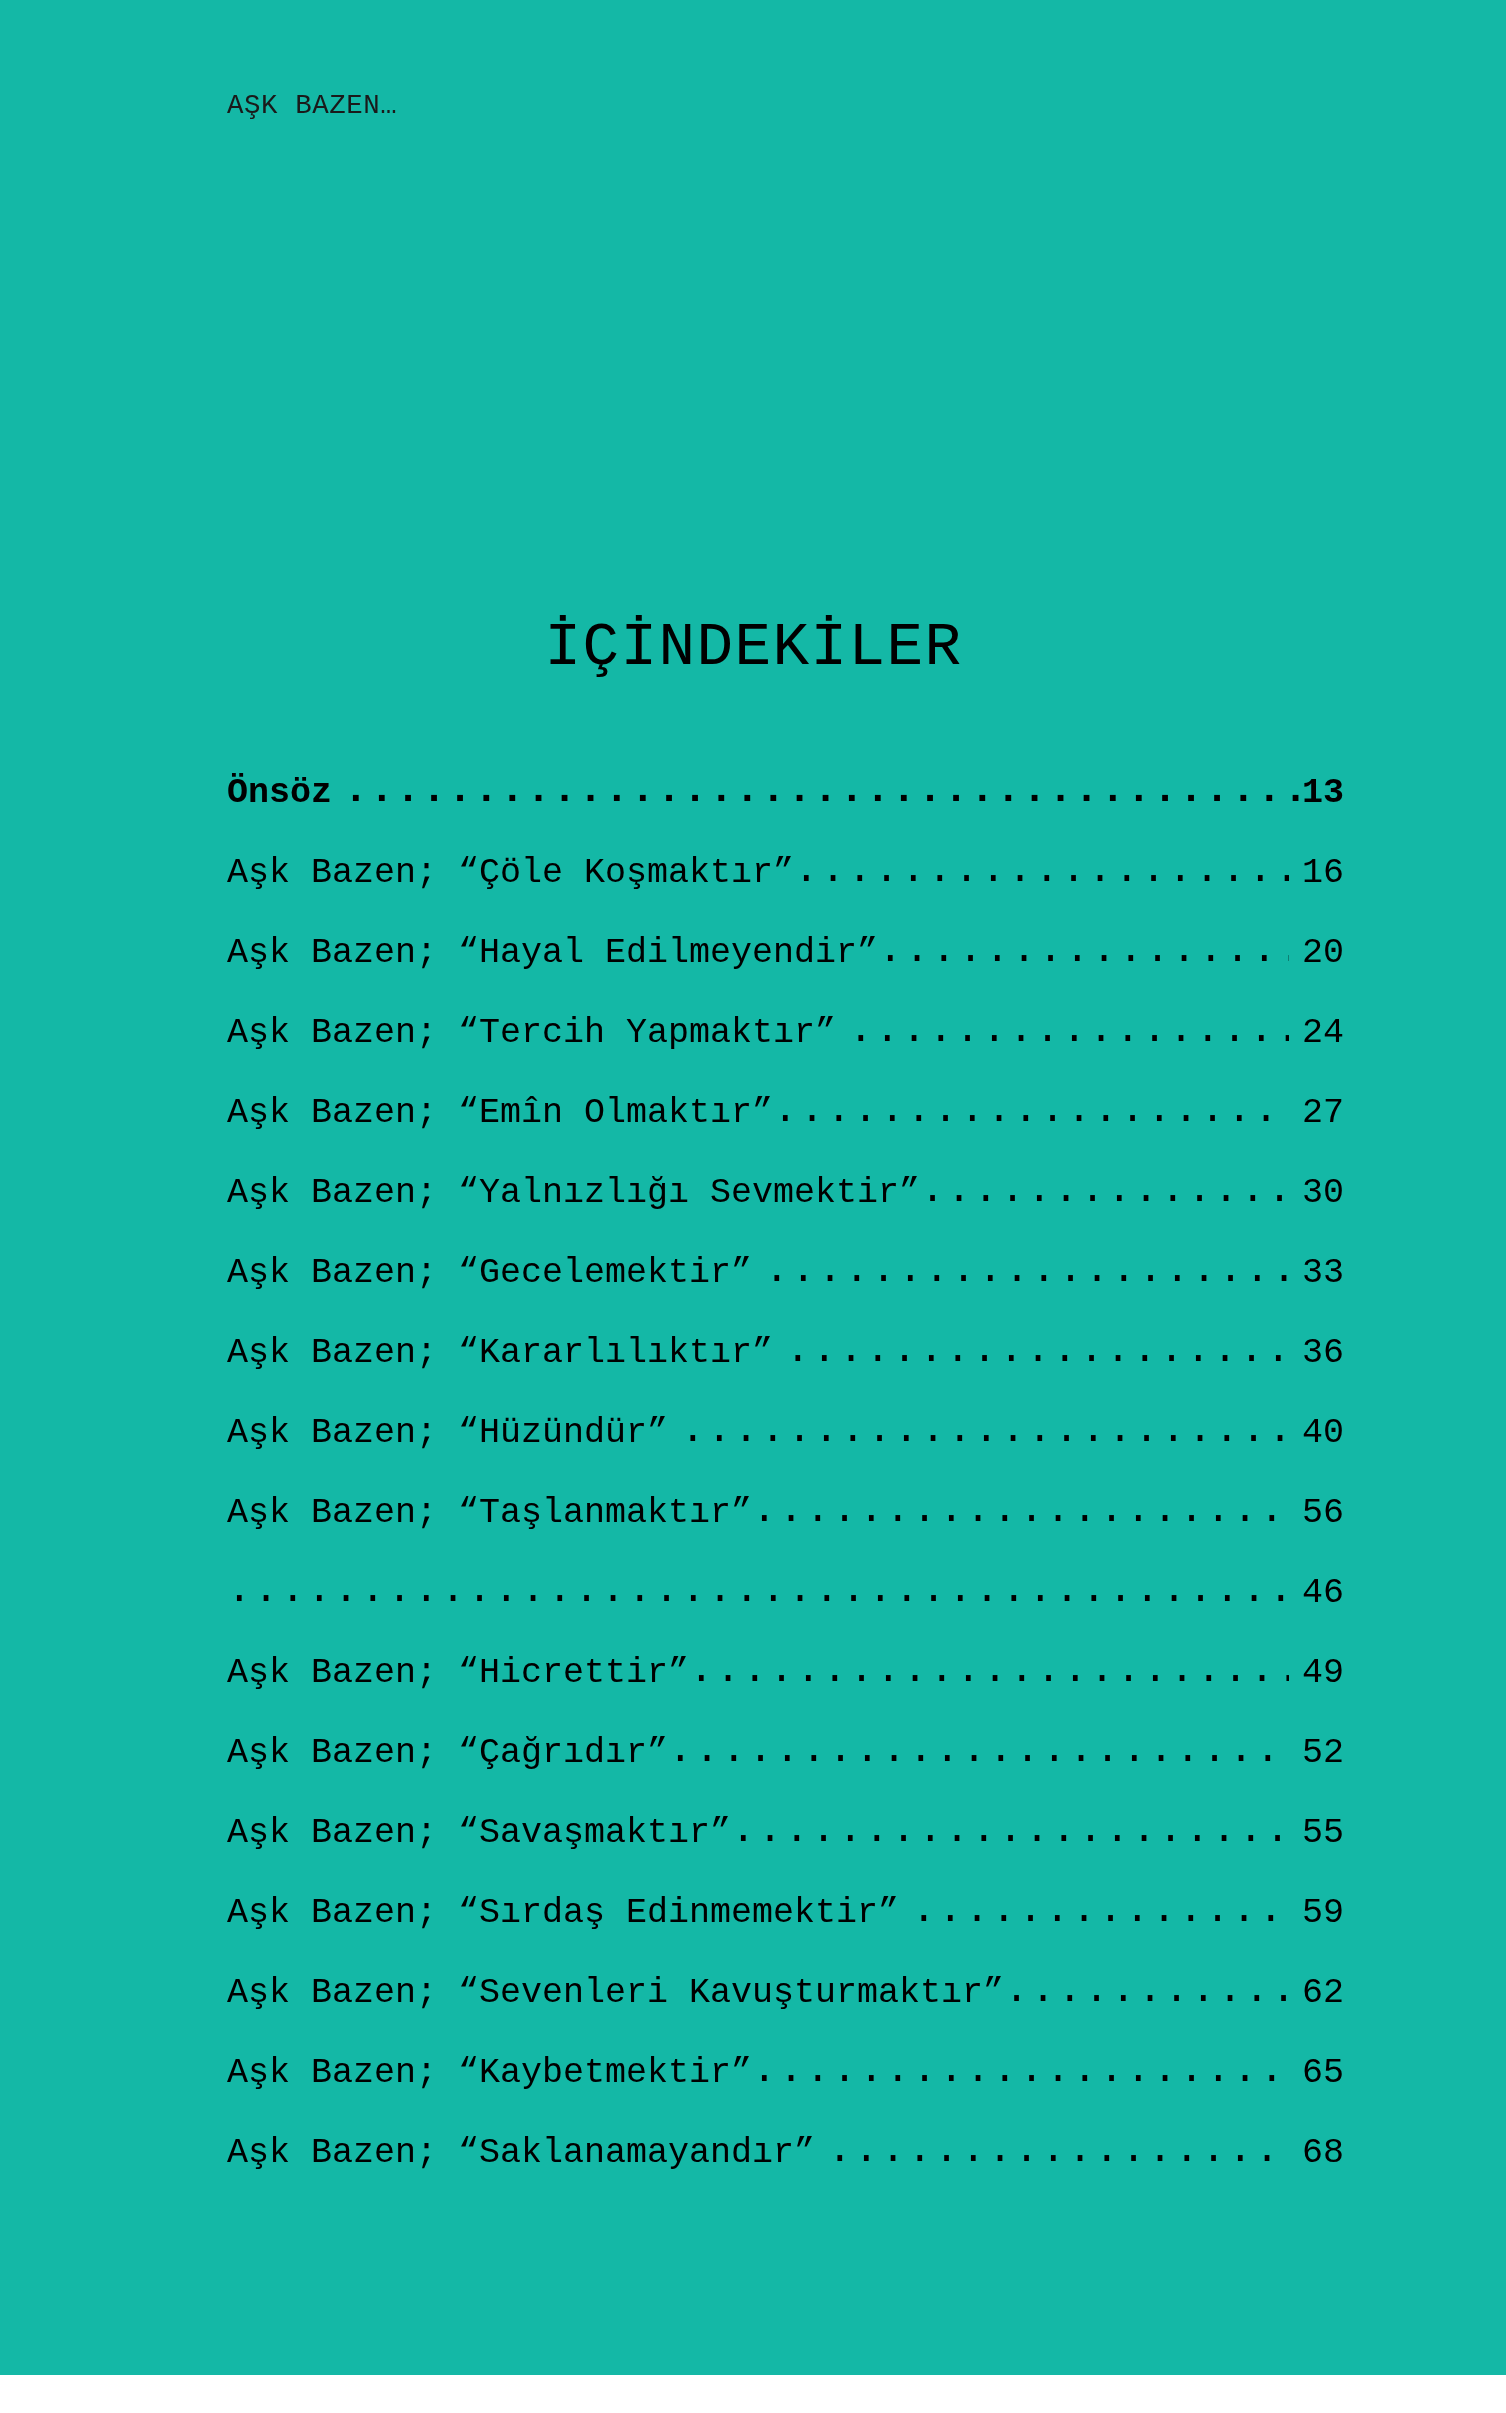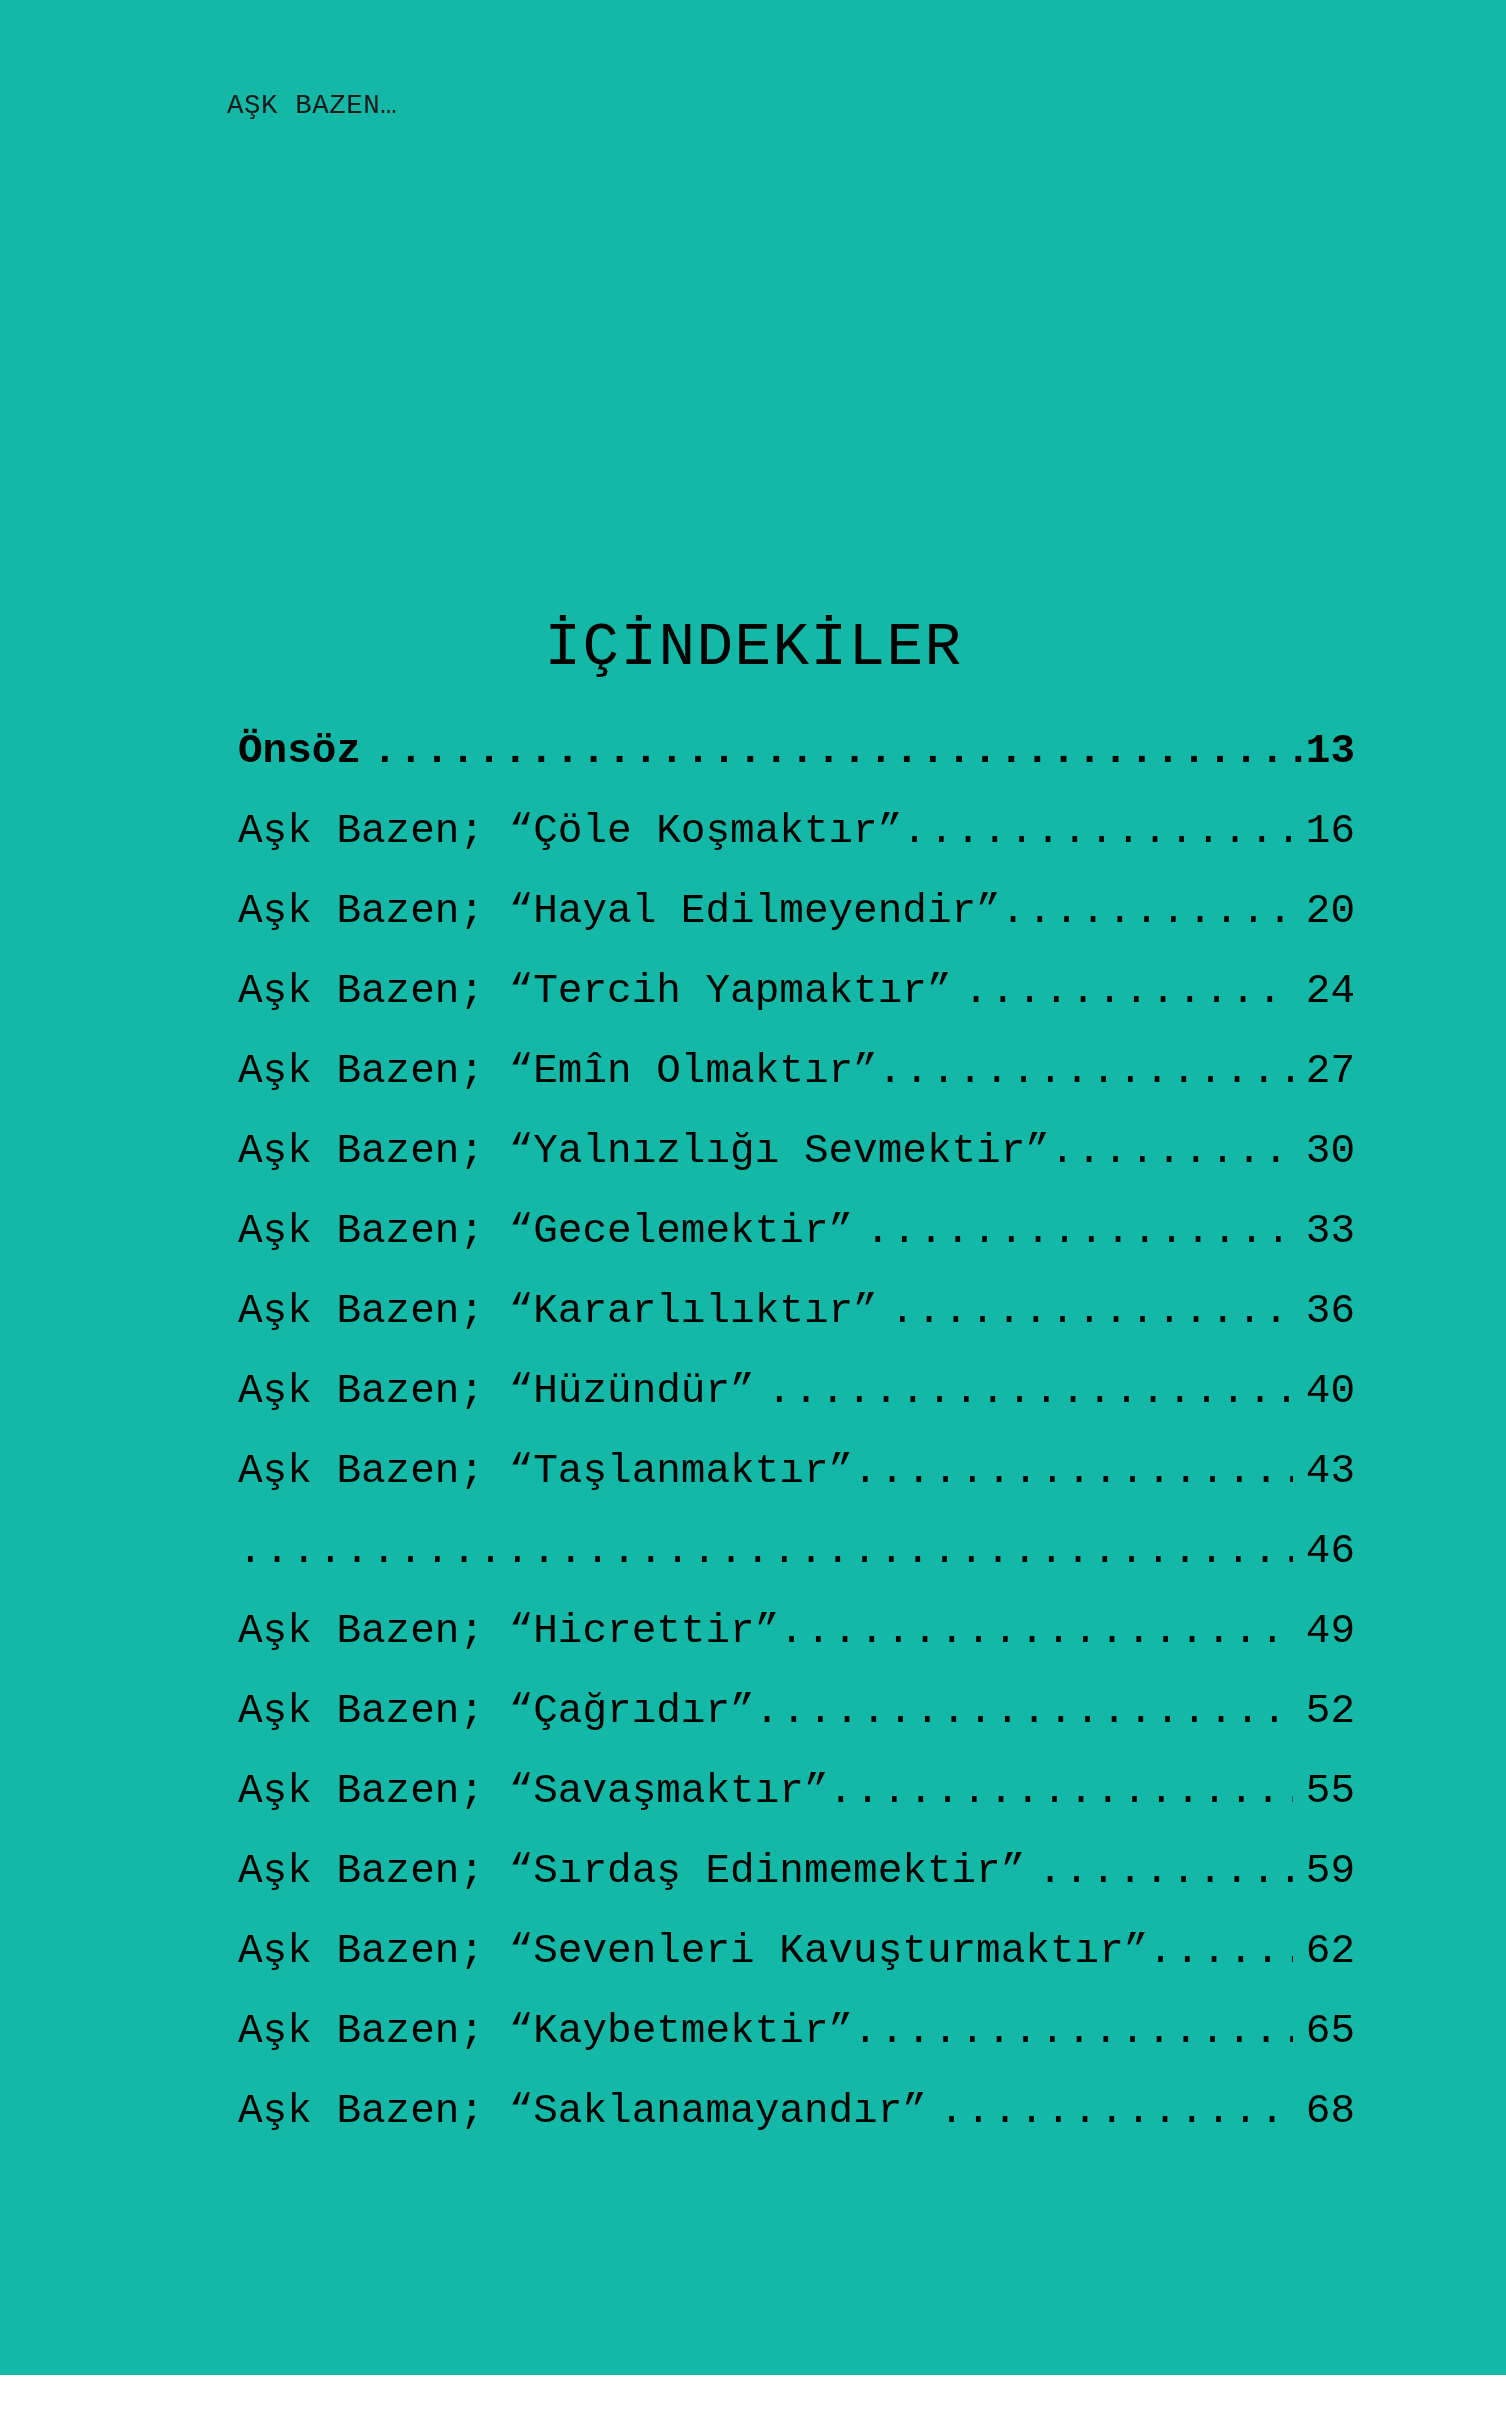--- a/index.html
+++ b/index.html
@@ -50,28 +50,27 @@
   
   .toc {
     position: absolute;
     left: 227px;
     top: 731px;
     width: 1117px;
   }
 
   .toc-entry {
     display: flex;
-    align-items: flex-start;
+    align-items: flex-end;
     width: 100%;
-    font-size: 41px;
+    font-size: 35px;
     line-height: 1.0;
     height: 80px;
     color: #000000;
     white-space: nowrap;
-    margin-left: 11px;
   }
 
   .toc-entry .entry-title {
     flex: 0 0 auto;
     padding-right: 0;
   }
 
   
   .toc-entry.gap-before-dots .entry-title {
     padding-right: 12.3px;
@@ -172,21 +171,21 @@
         <span class="entry-page">36</span>
       </div>
       <div class="toc-entry gap-before-dots">
         <span class="entry-title">Aşk Bazen; “Hüzündür”</span>
         <span class="leader"></span>
         <span class="entry-page">40</span>
       </div>
       <div class="toc-entry">
         <span class="entry-title">Aşk Bazen; “Taşlanmaktır”</span>
         <span class="leader"></span>
-        <span class="entry-page">43</span>
+        <span class="entry-page">56</span>
       </div>
       <div class="toc-entry">
         <span class="leader"></span>
         <span class="entry-page">46</span>
       </div>
       <div class="toc-entry">
         <span class="entry-title">Aşk Bazen; “Hicrettir”</span>
         <span class="leader"></span>
         <span class="entry-page">49</span>
       </div>

